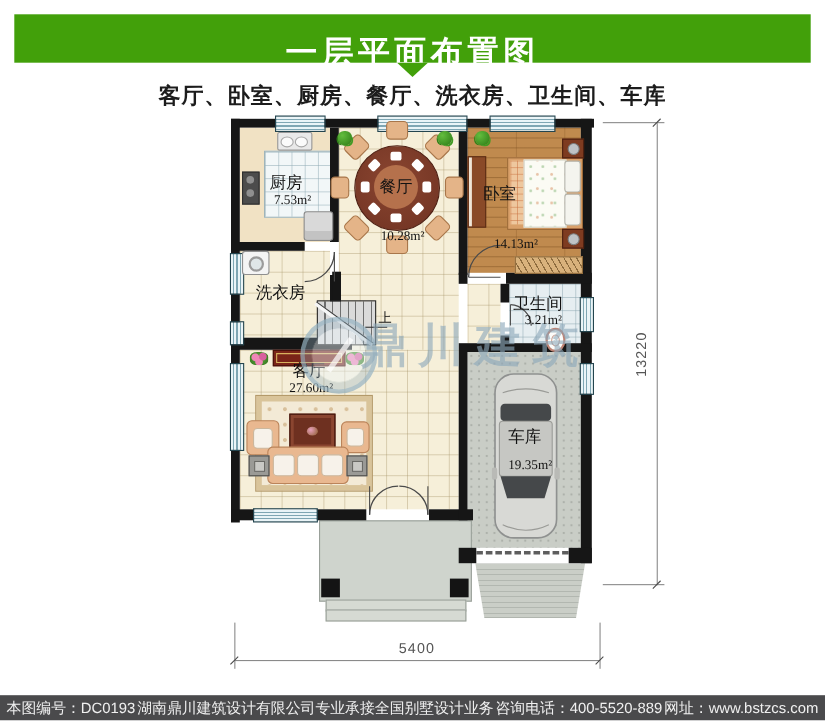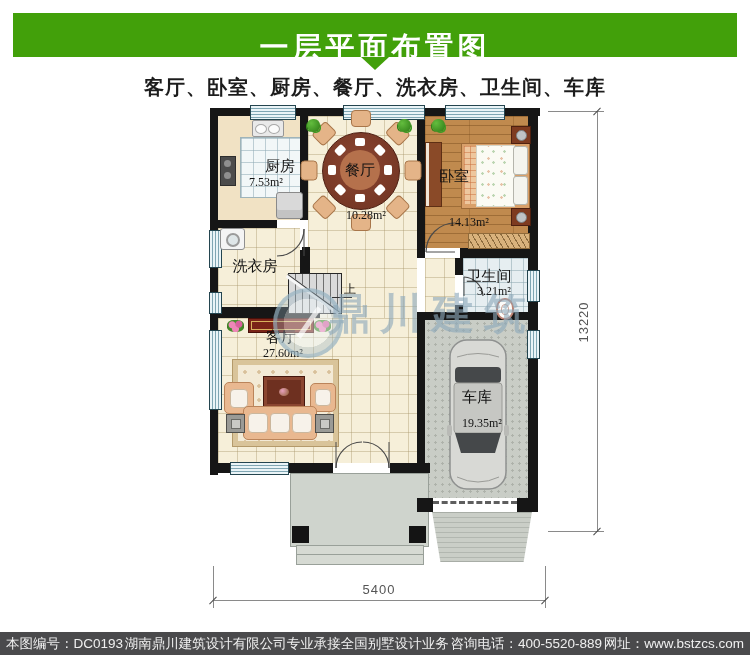--- a/index.html
+++ b/index.html
@@ -285,21 +285,21 @@
     <path d="M1 1 A20 20 0 0 1 20 20"></path>
       <line x1="1" y1="1" x2="1" y2="20" stroke="#4a4a4a"></line>
   </svg>
   <svg class="abs arc" style="left:127px;top:338px;" width="55" height="31" viewBox="0 0 55 31">
     <path d="M1 30 A26 26 0 0 1 27 4"></path>
     <path d="M54 30 A26 26 0 0 0 28 4"></path>
     <line x1="1" y1="30" x2="1" y2="4" stroke="#4a4a4a"></line>
     <line x1="54" y1="30" x2="54" y2="4" stroke="#4a4a4a"></line>
   </svg>
 
-  <span class="room-label" style="left:72px;top:66px;font-family:Liberation Mono, monospace;">厨房</span>
+  <span class="room-label" style="left:52px;top:66px;font-family:Liberation Mono, monospace;">厨房</span>
   <span class="area-label" style="left:58px;top:82px;">7.53m²</span>
   <span class="room-label" style="left:152px;top:70px;">餐厅</span>
   <span class="area-label" style="left:158px;top:115px;">10.28m²</span>
   <span class="room-label" style="left:246px;top:76px;text-align:right;">卧室</span>
   <span class="area-label" style="left:261px;top:122px;">14.13m²</span>
   <span class="room-label" style="left:47px;top:166px;">洗衣房</span>
   <span class="room-label" style="left:281px;top:176px;">卫生间</span>
   <span class="area-label" style="left:286px;top:191px;">3.21m²</span>
   <span class="room-label" style="left:73px;top:237px;">客厅</span>
   <span class="area-label" style="left:75px;top:253px;">27.60m²</span>

